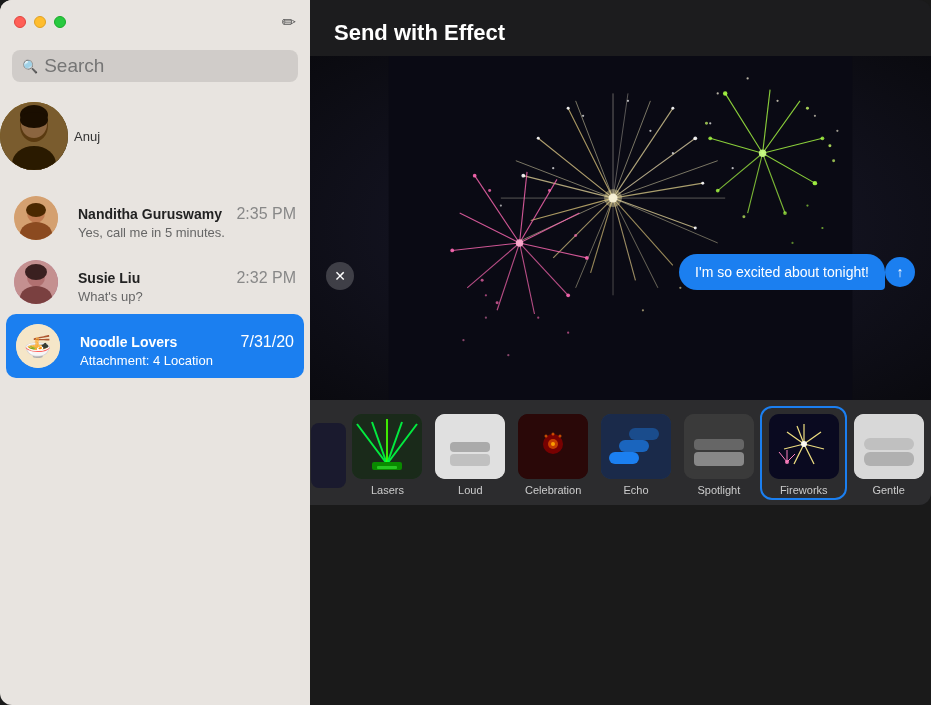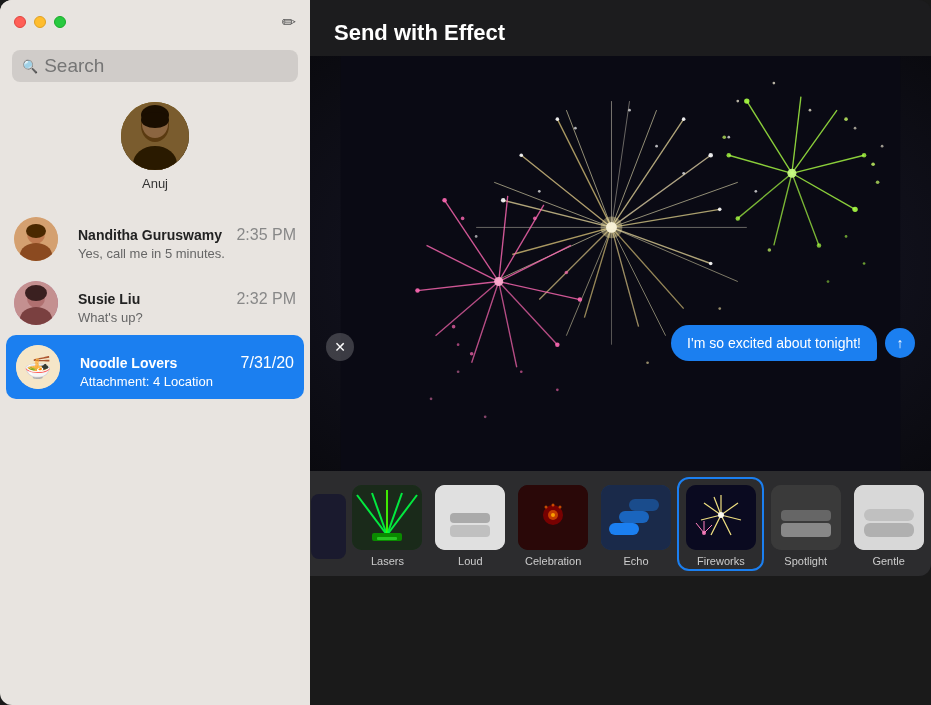--- a/index.html
+++ b/index.html
@@ -71,21 +71,21 @@
       background: none;
       border: none;
       outline: none;
       font-size: 19px;
       color: #666;
       width: 100%;
     }
 
     .pinned-contact {
       display: flex;
-      flex-direction: column;
+      flex-direction: row;
       align-items: center;
       padding: 10px 0 16px;
       gap: 6px;
       text-align: center;
     }
 
     .pinned-avatar {
       width: 68px;
       height: 68px;
       border-radius: 50%;
@@ -199,21 +199,21 @@
       font-size: 13px;
       color: #666;
       white-space: nowrap;
       overflow: hidden;
       text-overflow: ellipsis;
     }
 
     
     .main {
       flex: 1;
-      height: 576px;
+      height: 505px;
       background: #1c1c1e;
       display: flex;
       flex-direction: column;
       border-radius: 0 12px 12px 0;
       overflow: hidden;
       position: relative;
     }
 
     .main-header {
       padding: 20px 24px 10px;
@@ -238,21 +238,20 @@
       width: 100%;
       height: 100%;
     }
 
     .message-bubble-area {
       position: absolute;
       bottom: 110px;
       right: 16px;
       display: flex;
       align-items: center;
-      gap: 8px;
     }
 
     .message-bubble {
       background: #1b7ff0;
       color: #fff;
       border-radius: 18px 18px 4px 18px;
       padding: 10px 16px;
       font-size: 14px;
       max-width: 280px;
     }
@@ -660,20 +659,31 @@
         <svg width="70" height="65" viewBox="0 0 70 65">
           <rect width="70" height="65" fill="#1a2a4a" rx="8"></rect>
           <rect x="8" y="38" width="30" height="12" fill="#1b7ff0" rx="6"></rect>
           <rect x="18" y="26" width="30" height="12" fill="#1b7ff0" rx="6" opacity="0.7"></rect>
           <rect x="28" y="14" width="30" height="12" fill="#1b7ff0" rx="6" opacity="0.4"></rect>
         </svg>
       </div>
       <span class="effect-label">Echo</span>
     </div>
 
+    <div class="effect-item">
+      <div class="effect-thumb thumb-spotlight">
+        <svg width="70" height="65" viewBox="0 0 70 65">
+          <rect width="70" height="65" fill="#3a3a3a" rx="8"></rect>
+          <rect x="10" y="38" width="50" height="14" fill="#888" rx="4"></rect>
+          <rect x="10" y="25" width="50" height="11" fill="#666" rx="4"></rect>
+        </svg>
+      </div>
+      <span class="effect-label">Spotlight</span>
+    </div>
+
     <div class="effect-item active">
       <div class="effect-thumb thumb-fireworks">
         <svg width="70" height="65" viewBox="0 0 70 65">
           <rect width="70" height="65" fill="#0a0a20" rx="8"></rect>
 
           <line x1="35" y1="30" x2="35" y2="10" stroke="#f0e080" stroke-width="1.2"></line>
           <line x1="35" y1="30" x2="52" y2="18" stroke="#f0e080" stroke-width="1.2"></line>
           <line x1="35" y1="30" x2="55" y2="35" stroke="#f0e080" stroke-width="1.2"></line>
           <line x1="35" y1="30" x2="45" y2="50" stroke="#f0e080" stroke-width="1.2"></line>
           <line x1="35" y1="30" x2="25" y2="50" stroke="#f0e080" stroke-width="1.2"></line>
@@ -685,31 +695,20 @@
           <line x1="18" y1="48" x2="10" y2="38" stroke="#ff80c0" stroke-width="1"></line>
           <line x1="18" y1="48" x2="18" y2="36" stroke="#ff80c0" stroke-width="1"></line>
           <line x1="18" y1="48" x2="26" y2="40" stroke="#ff80c0" stroke-width="1"></line>
           <circle cx="18" cy="48" r="2" fill="#ff80c0" opacity="0.9"></circle>
         </svg>
       </div>
       <span class="effect-label">Fireworks</span>
     </div>
 
     <div class="effect-item">
-      <div class="effect-thumb thumb-spotlight">
-        <svg width="70" height="65" viewBox="0 0 70 65">
-          <rect width="70" height="65" fill="#3a3a3a" rx="8"></rect>
-          <rect x="10" y="38" width="50" height="14" fill="#888" rx="4"></rect>
-          <rect x="10" y="25" width="50" height="11" fill="#666" rx="4"></rect>
-        </svg>
-      </div>
-      <span class="effect-label">Spotlight</span>
-    </div>
-
-    <div class="effect-item">
       <div class="effect-thumb thumb-gentle">
         <svg width="70" height="65" viewBox="0 0 70 65">
           <rect width="70" height="65" fill="#d8d8d8" rx="8"></rect>
           <rect x="10" y="38" width="50" height="14" fill="#b0b0b0" rx="6"></rect>
           <rect x="10" y="24" width="50" height="12" fill="#c0c0c0" rx="6"></rect>
         </svg>
       </div>
       <span class="effect-label">Gentle</span>
     </div>
 

